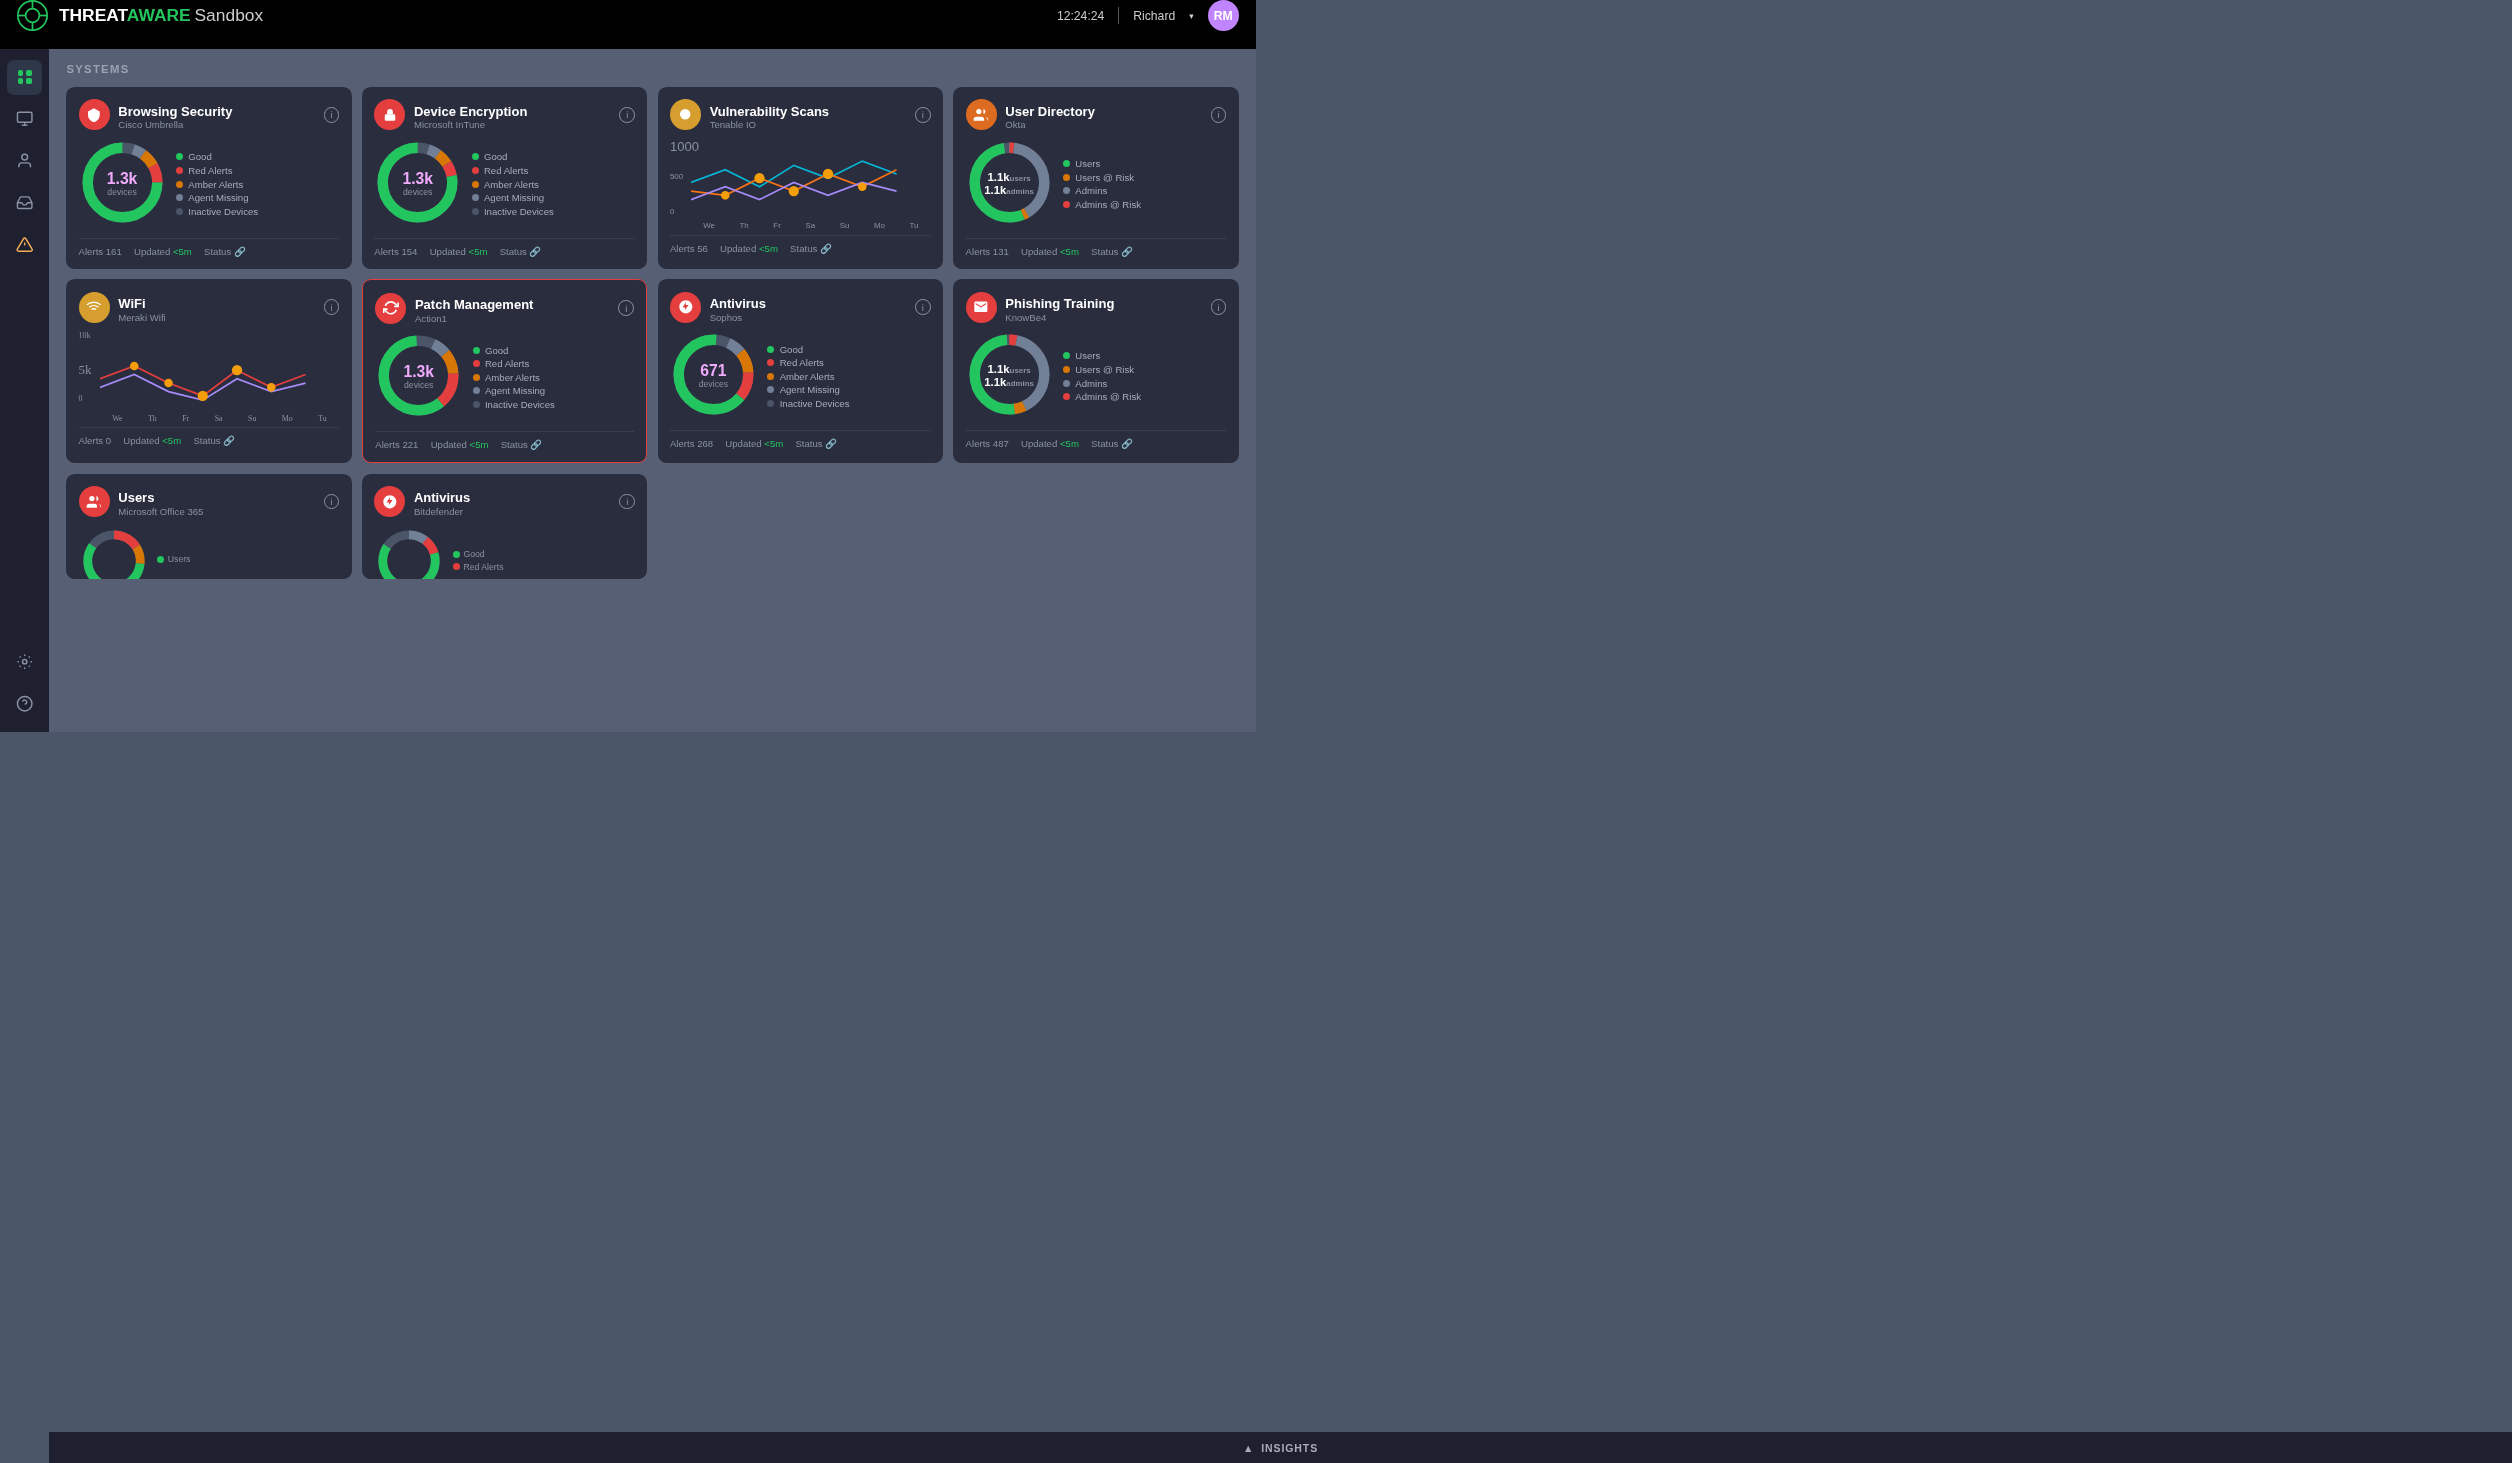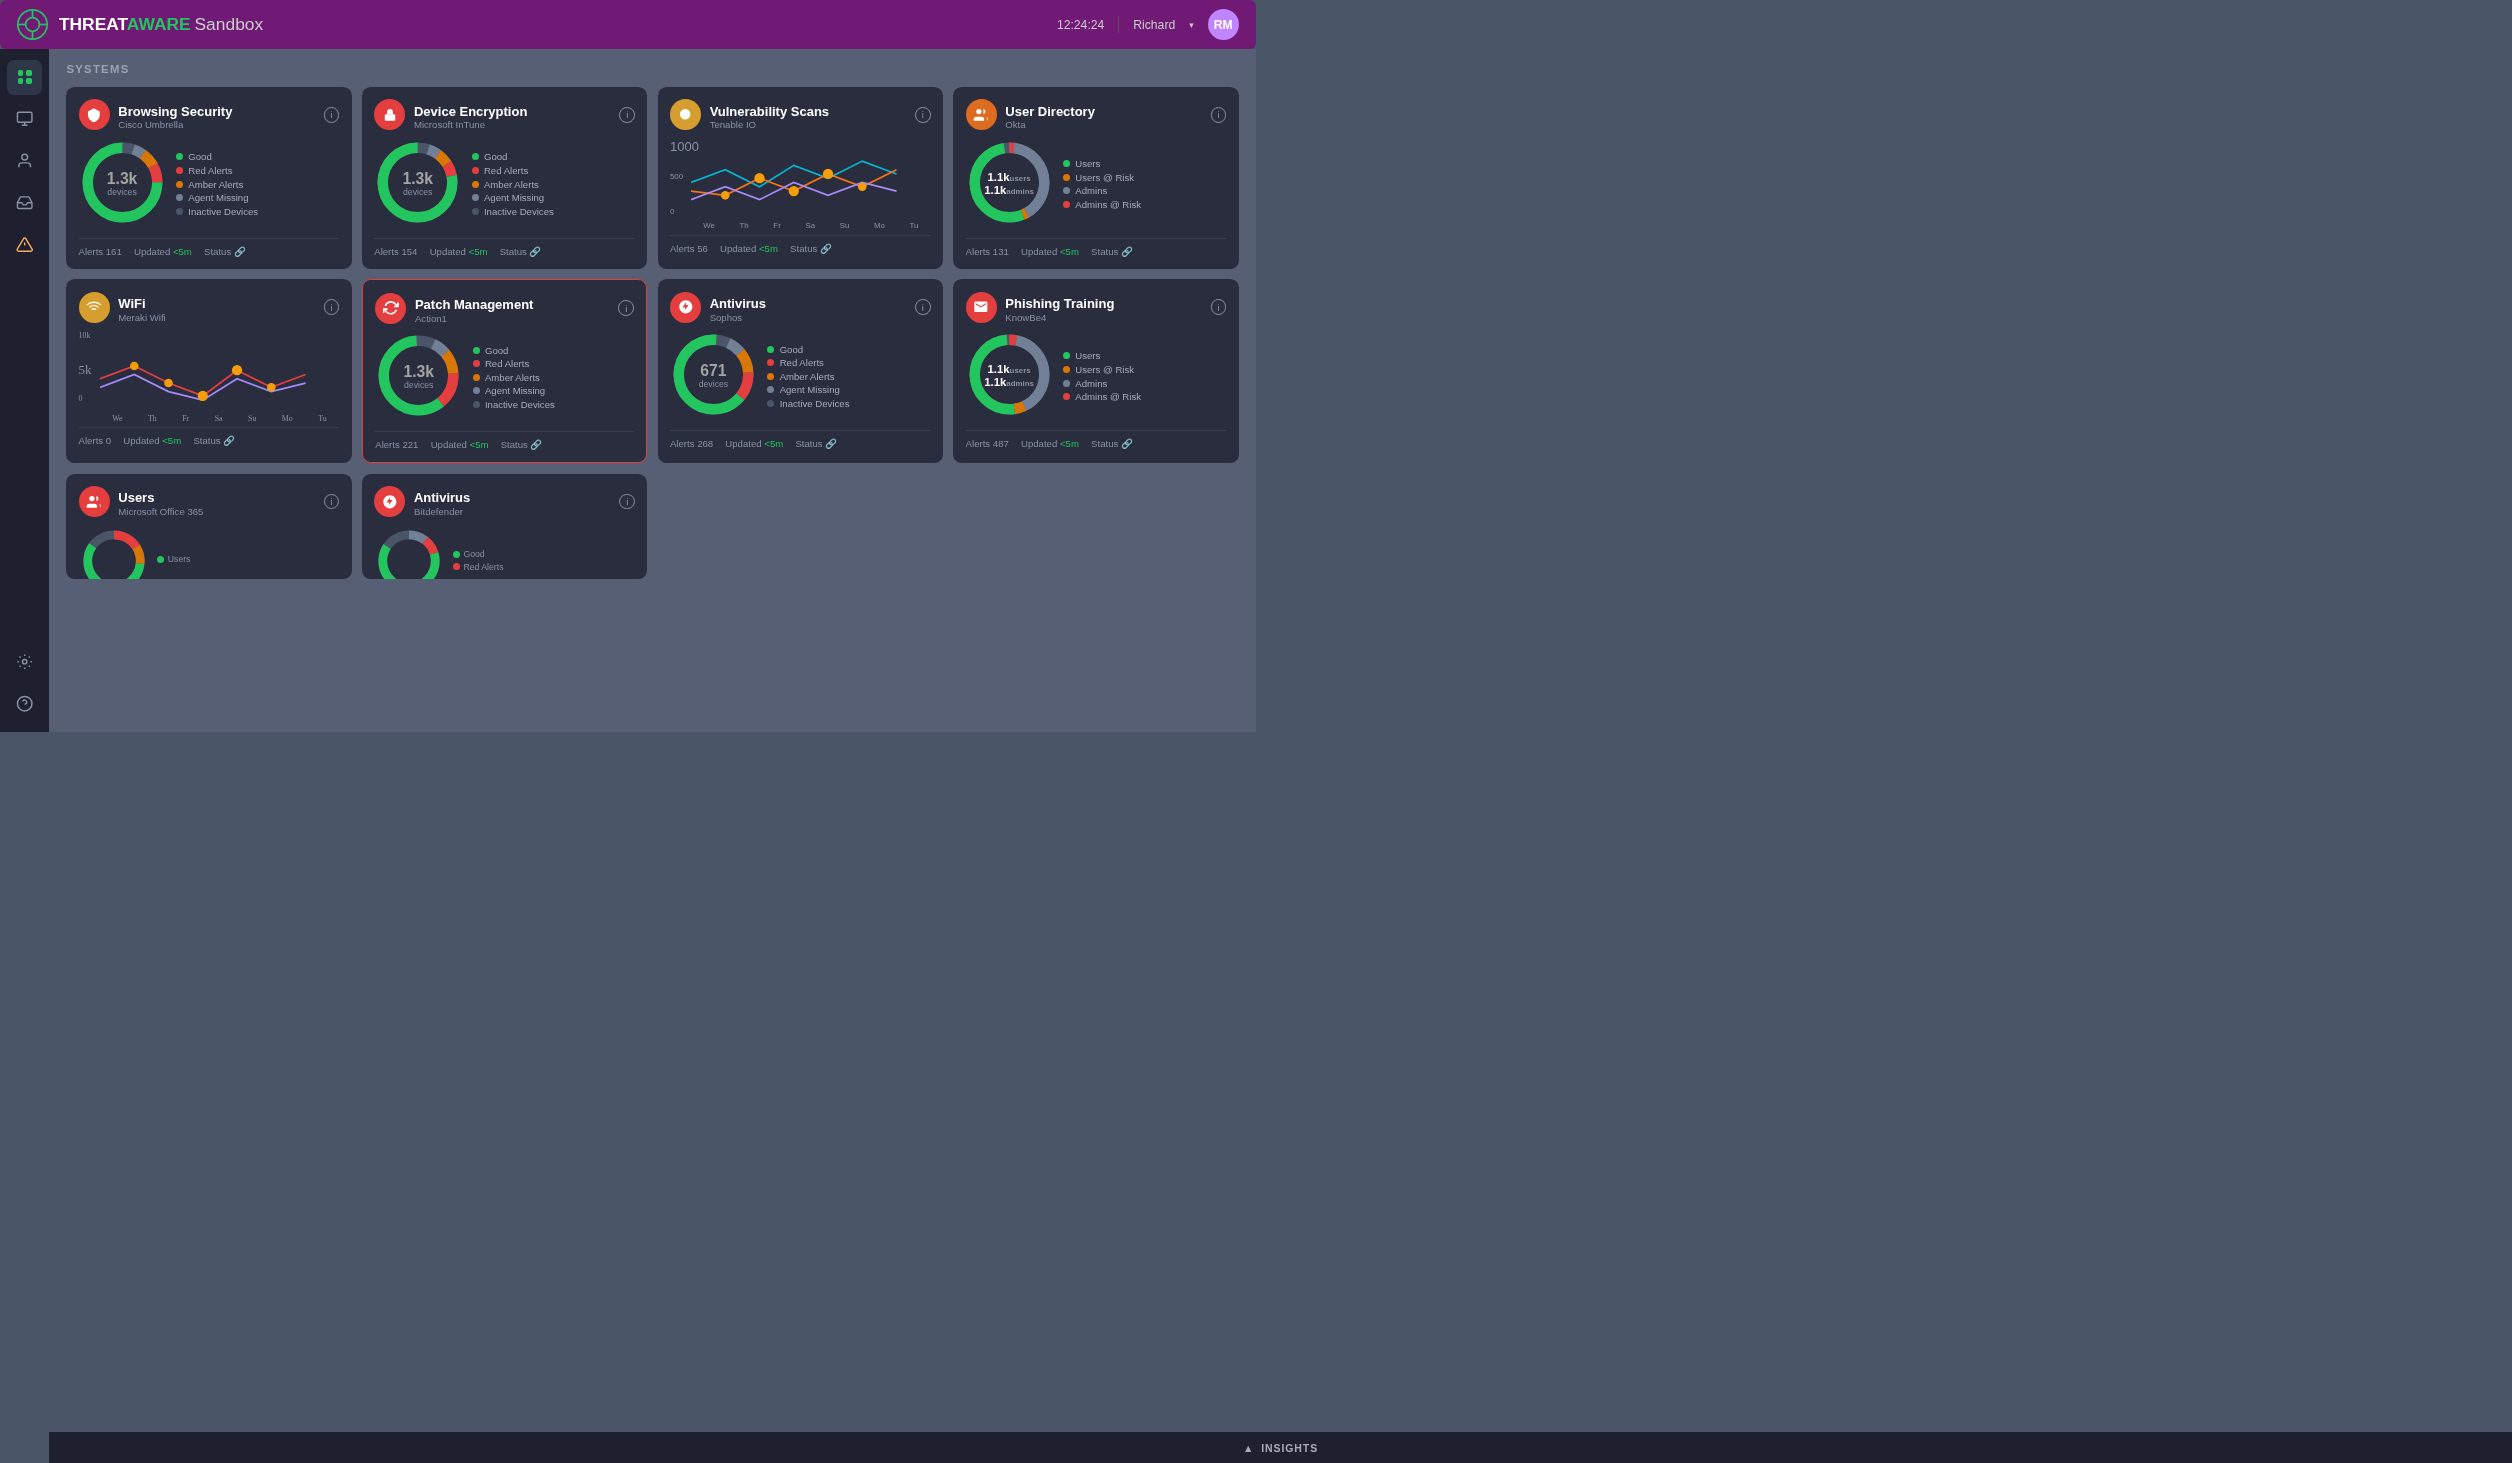--- a/index.html
+++ b/index.html
@@ -7,29 +7,28 @@
       background: #4a5568;
       font-family: -apple-system, BlinkMacSystemFont, 'Segoe UI', sans-serif;
       color: #fff;
       overflow: hidden;
       width: 1256px;
       height: 732px;
     }
 
     
     .header {
-      background: #701a75;
+      background: #000000;
       height: 49px;
       display: flex;
-      align-items: center;
+      align-items: flex-start;
       justify-content: space-between;
       padding: 0 17.4px;
       position: relative;
       z-index: 10;
-      border-radius: 6px;
     }
     .header-left {
       display: flex;
       align-items: center;
       gap: 10.5px;
     }
     .logo-icon {
       width: 31px;
       height: 31px;
     }
@@ -180,21 +179,21 @@
     }
     .donut-center {
       position: absolute;
       top: 50%; left: 50%;
       transform: translate(-50%, -50%);
       text-align: center;
     }
     .donut-value {
       font-size: 15.7px;
       font-weight: 700;
-      color: #a3a3a3;
+      color: #f0abfc;
       line-height: 1;
     }
     .donut-unit {
       font-size: 8.7px;
       color: #8892a4;
     }
 
     .legend {
       display: flex;
       flex-direction: column;

